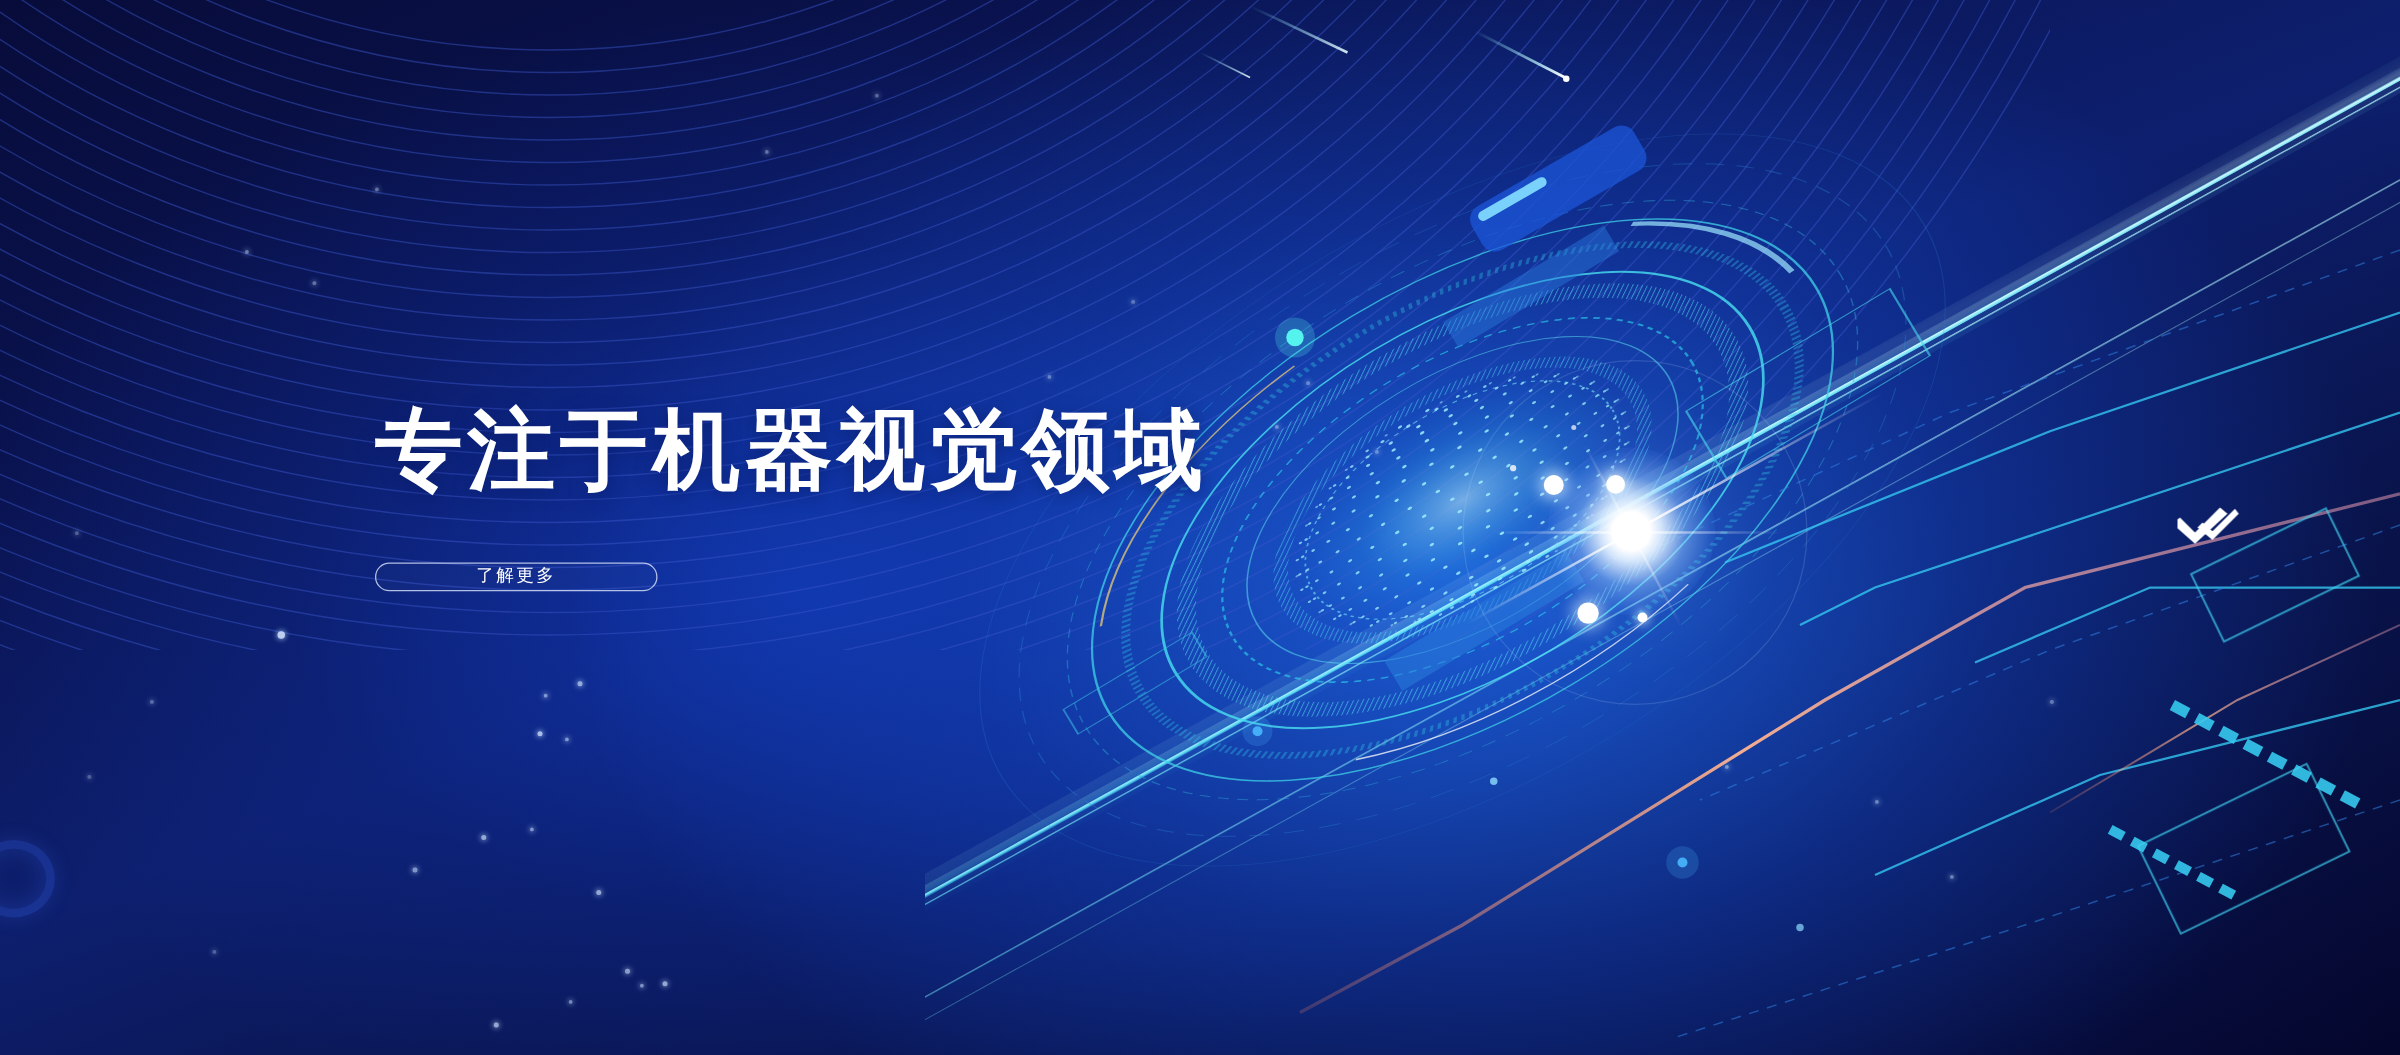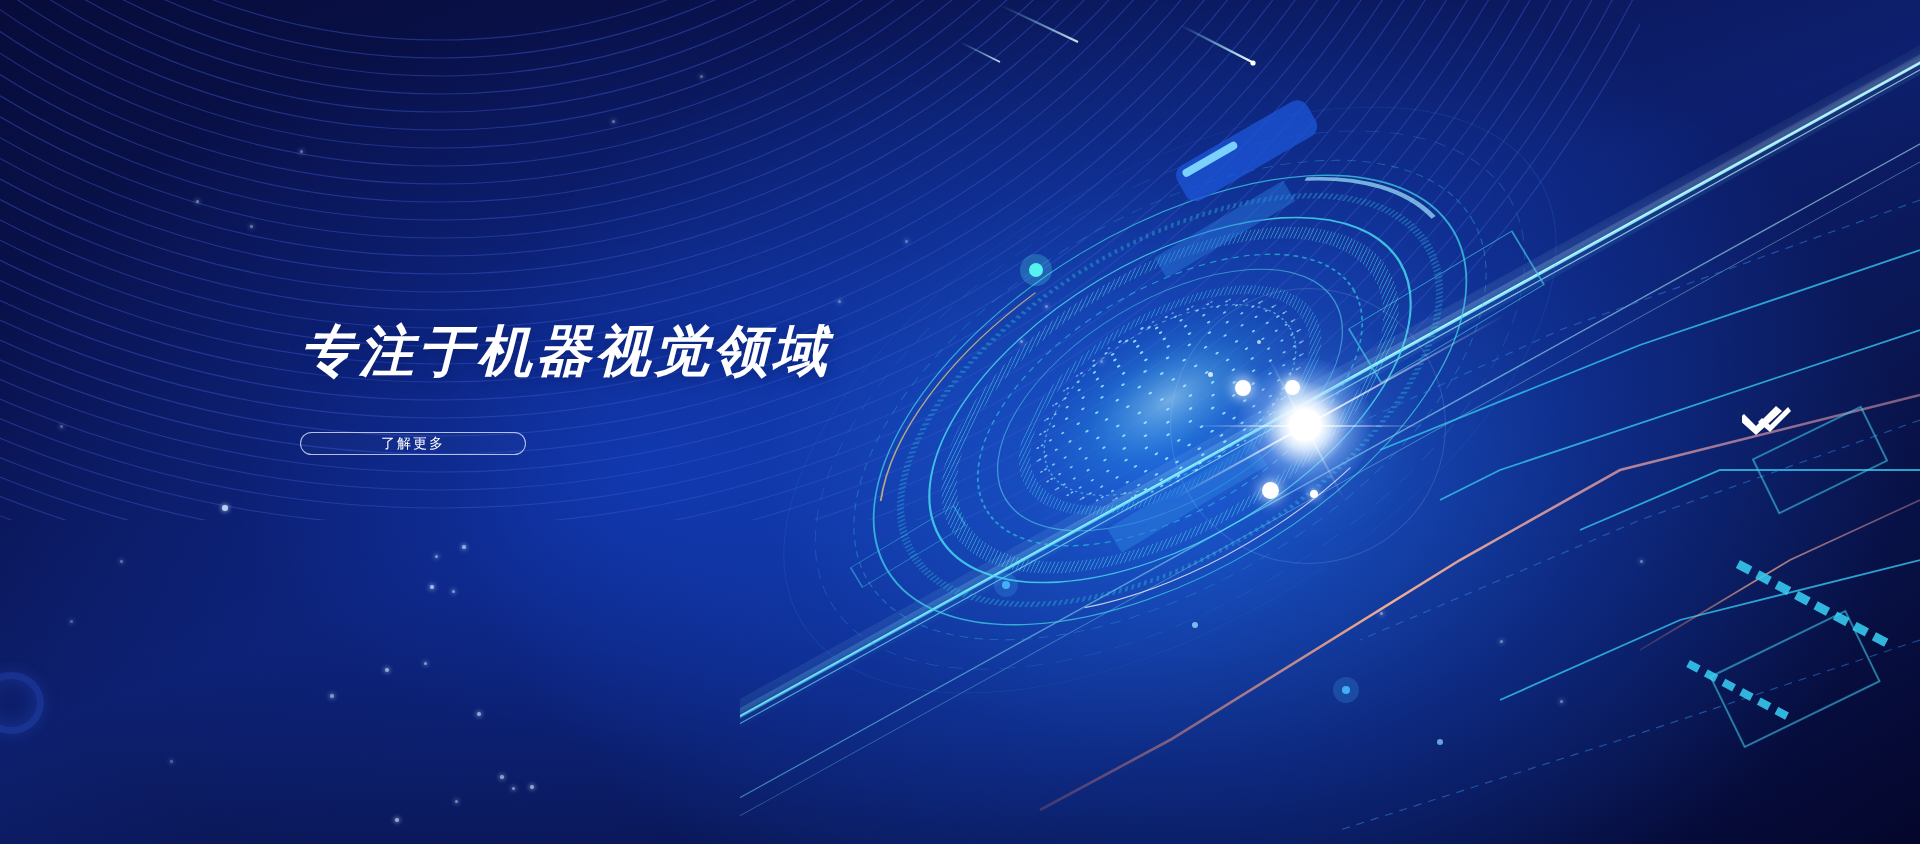--- a/index.html
+++ b/index.html
@@ -63,25 +63,24 @@
     background:linear-gradient(90deg, rgba(255,255,255,.95), rgba(160,210,255,0));
   }
   .glow-dot{
     position:absolute; border-radius:50%;
     background:#fff;
   }
 
   
   .content{ position:absolute; left:300px; top:320px; width:760px; }
   .headline{
-    font-size:55px; font-weight:bold; color:#ffffff;
+    font-size:70px; font-weight:bold; color:#ffffff;
     letter-spacing:4px; line-height:1.15;
     text-shadow:0 2px 14px rgba(10,30,110,.75);
     white-space:nowrap;
-    font-style:italic;
   }
   .subline{
     margin-top:18px;
     font-size:24px; color:#e8eefc; letter-spacing:2.5px;
     text-shadow:0 1px 8px rgba(10,30,110,.7);
     white-space:nowrap;
   }
   .cta{
     margin-top:49px;
     display:flex; align-items:center; justify-content:center;

